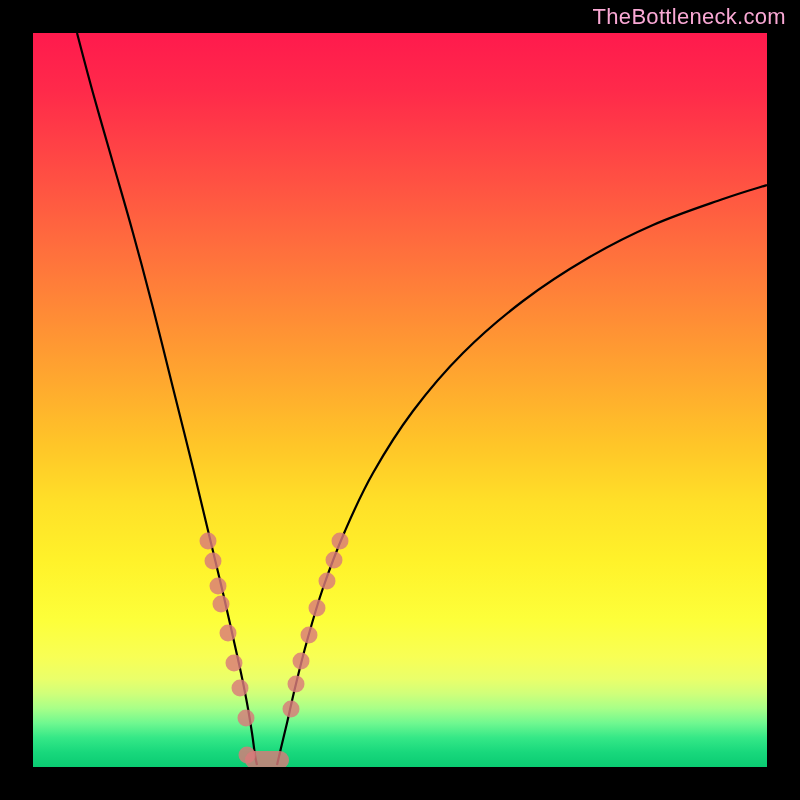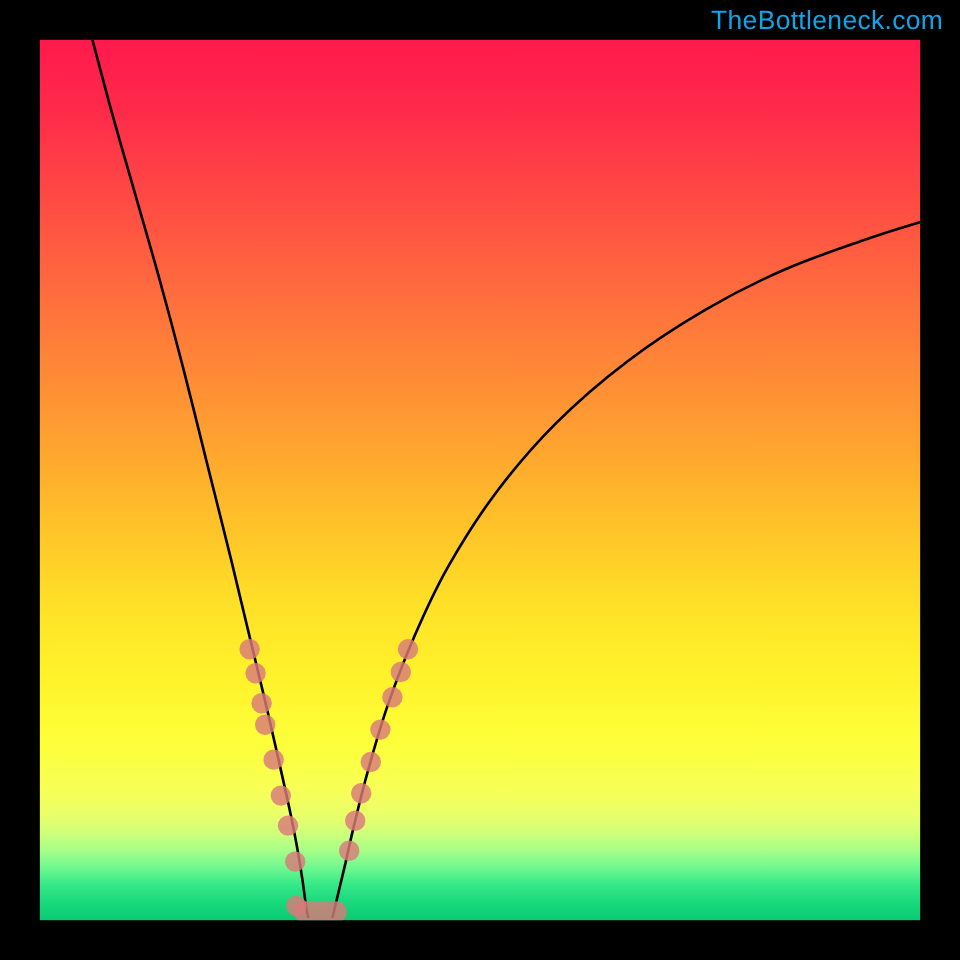--- a/index.html
+++ b/index.html
@@ -52,21 +52,21 @@
   .svg-layer {
     position: absolute;
     inset: 0;
     width: 734px;
     height: 734px;
   }
   .watermark {
     position: absolute;
     top: 4px;
     right: 14px;
-    color: #0ea5e9;
+    color: #f9a8d4;
     font-size: 22px;
     font-weight: 500;
     letter-spacing: 0.3px;
     user-select: none;
   }
   .curve {
     fill: none;
     stroke: #000;
     stroke-width: 2.2;
   }

